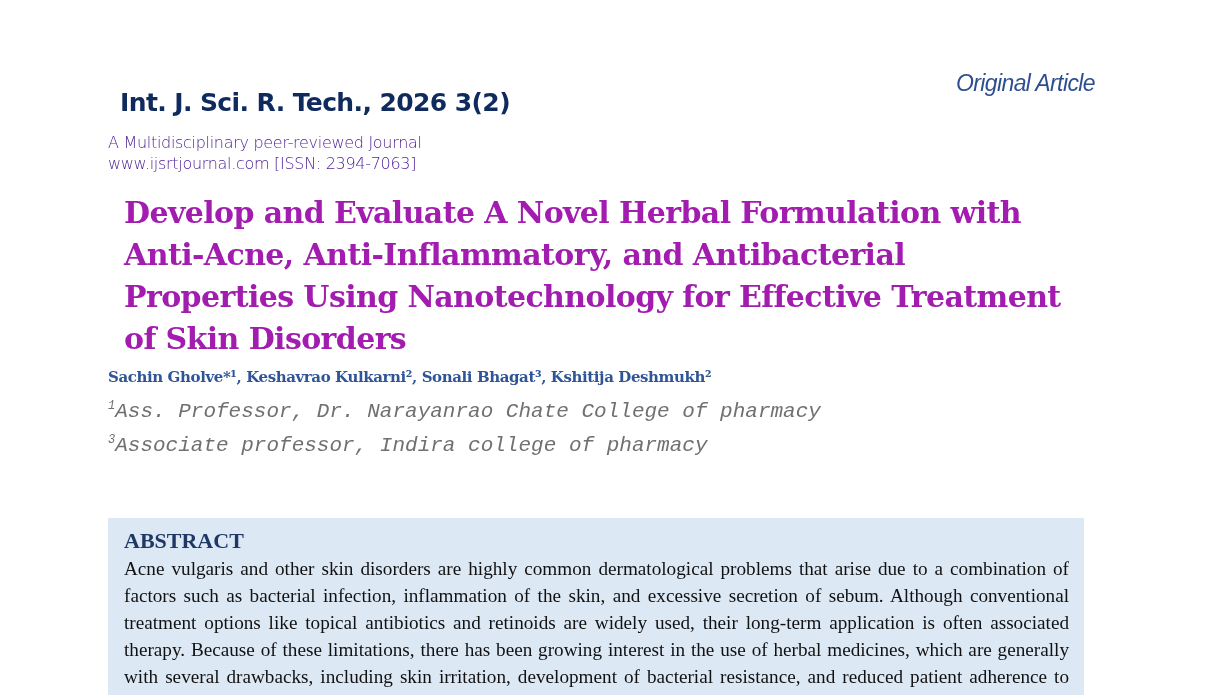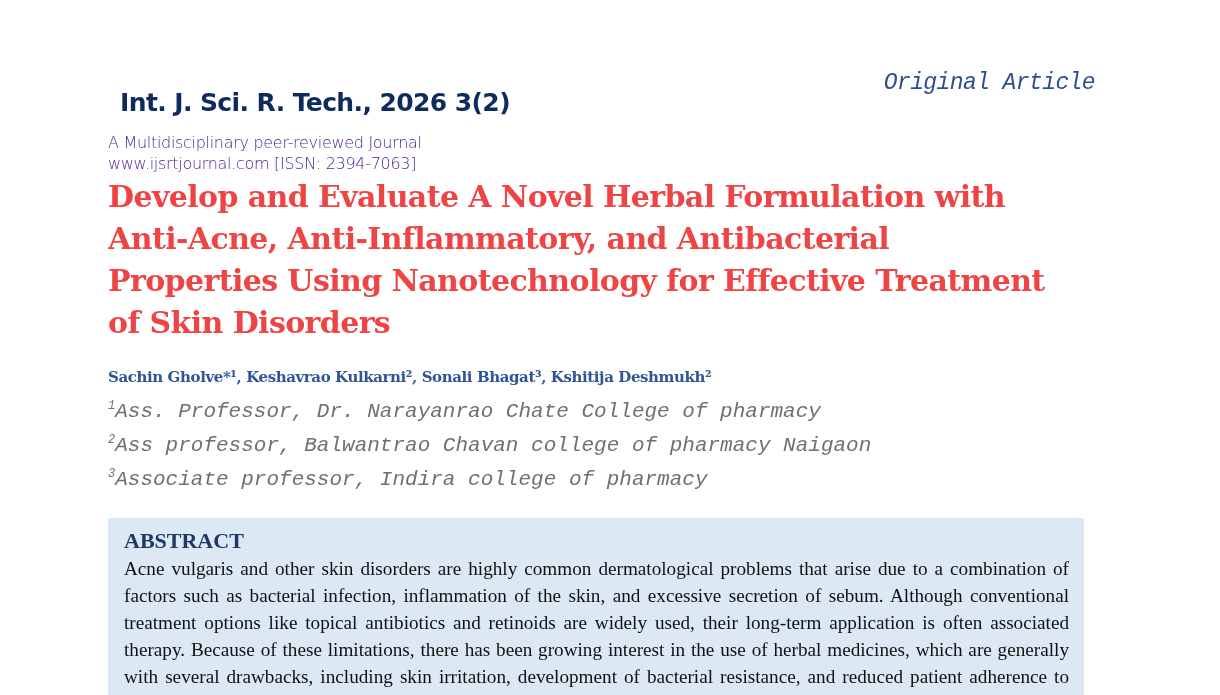--- a/index.html
+++ b/index.html
@@ -17,29 +17,29 @@
     font-weight: bold; font-size: 25px; color: #0f2a5c;
     letter-spacing: -0.6px; line-height: 34px; margin: 12px;
   }
   .journal-sub {
     font-family: "DejaVu Sans", sans-serif;
     font-size: 16px; color: #4c1d95; line-height: 21px;
     letter-spacing: -0.3px; font-weight: 300;
   }
   .article-type {
     position: absolute; right: 125px; top: 70px;
-    font-family: Liberation Mono, monospace;
+    font-family: Liberation Sans, sans-serif;
     font-style: italic; font-size: 23px; color: #2e4f8f;
     letter-spacing: -0.6px;
   }
   .paper-title {
     position: absolute; left: 108px; top: 176px; width: 990px;
     font-family: "DejaVu Serif", serif;
     font-weight: bold; font-size: 30px; line-height: 42px;
-    color: #ef4444; margin: 0; letter-spacing: -0.6px;
+    color: #a21caf; margin: 16px; letter-spacing: -0.6px;
   }
   .authors {
     position: absolute; left: 108px; top: 368px;
     font-family: "DejaVu Serif", serif; font-weight: bold;
     font-size: 15px; color: #2f5597; letter-spacing: -0.4px;
     white-space: nowrap;
   }
   .affils {
     position: absolute; left: 108px; top: 392px;
     font-family: Liberation Mono, monospace; font-style: italic;
@@ -81,21 +81,20 @@
   <span>Properties Using Nanotechnology for Effective Treatment</span><br>
   <span>of Skin Disorders</span>
 </h1>
 
 <div class="authors">
   <span>Sachin Gholve</span><span>*¹</span><span>, </span><span>Keshavrao Kulkarni</span><span>²</span><span>, </span><span>Sonali Bhagat</span><span>³</span><span>, </span><span>Kshitija Deshmukh</span><span>²</span>
 </div>
 
 <div class="affils">
   <div><sup>1</sup><span>Ass. Professor, Dr. Narayanrao Chate College of pharmacy</span></div>
-  <div><sup>2</sup><span>Ass professor, Balwantrao Chavan college of pharmacy Naigaon</span></div>
   <div><sup>3</sup><span>Associate professor, Indira college of pharmacy</span></div>
 </div>
 
 <div class="abstract">
   <div class="abstract-heading">ABSTRACT</div>
   <div class="abstract-body">
     <span class="abstract-line">Acne vulgaris and other skin disorders are highly common dermatological problems that arise due to a combination of</span>
     <span class="abstract-line">factors such as bacterial infection, inflammation of the skin, and excessive secretion of sebum. Although conventional</span>
     <span class="abstract-line">treatment options like topical antibiotics and retinoids are widely used, their long-term application is often associated</span>
     <span class="abstract-line">therapy. Because of these limitations, there has been growing interest in the use of herbal medicines, which are generally</span>

